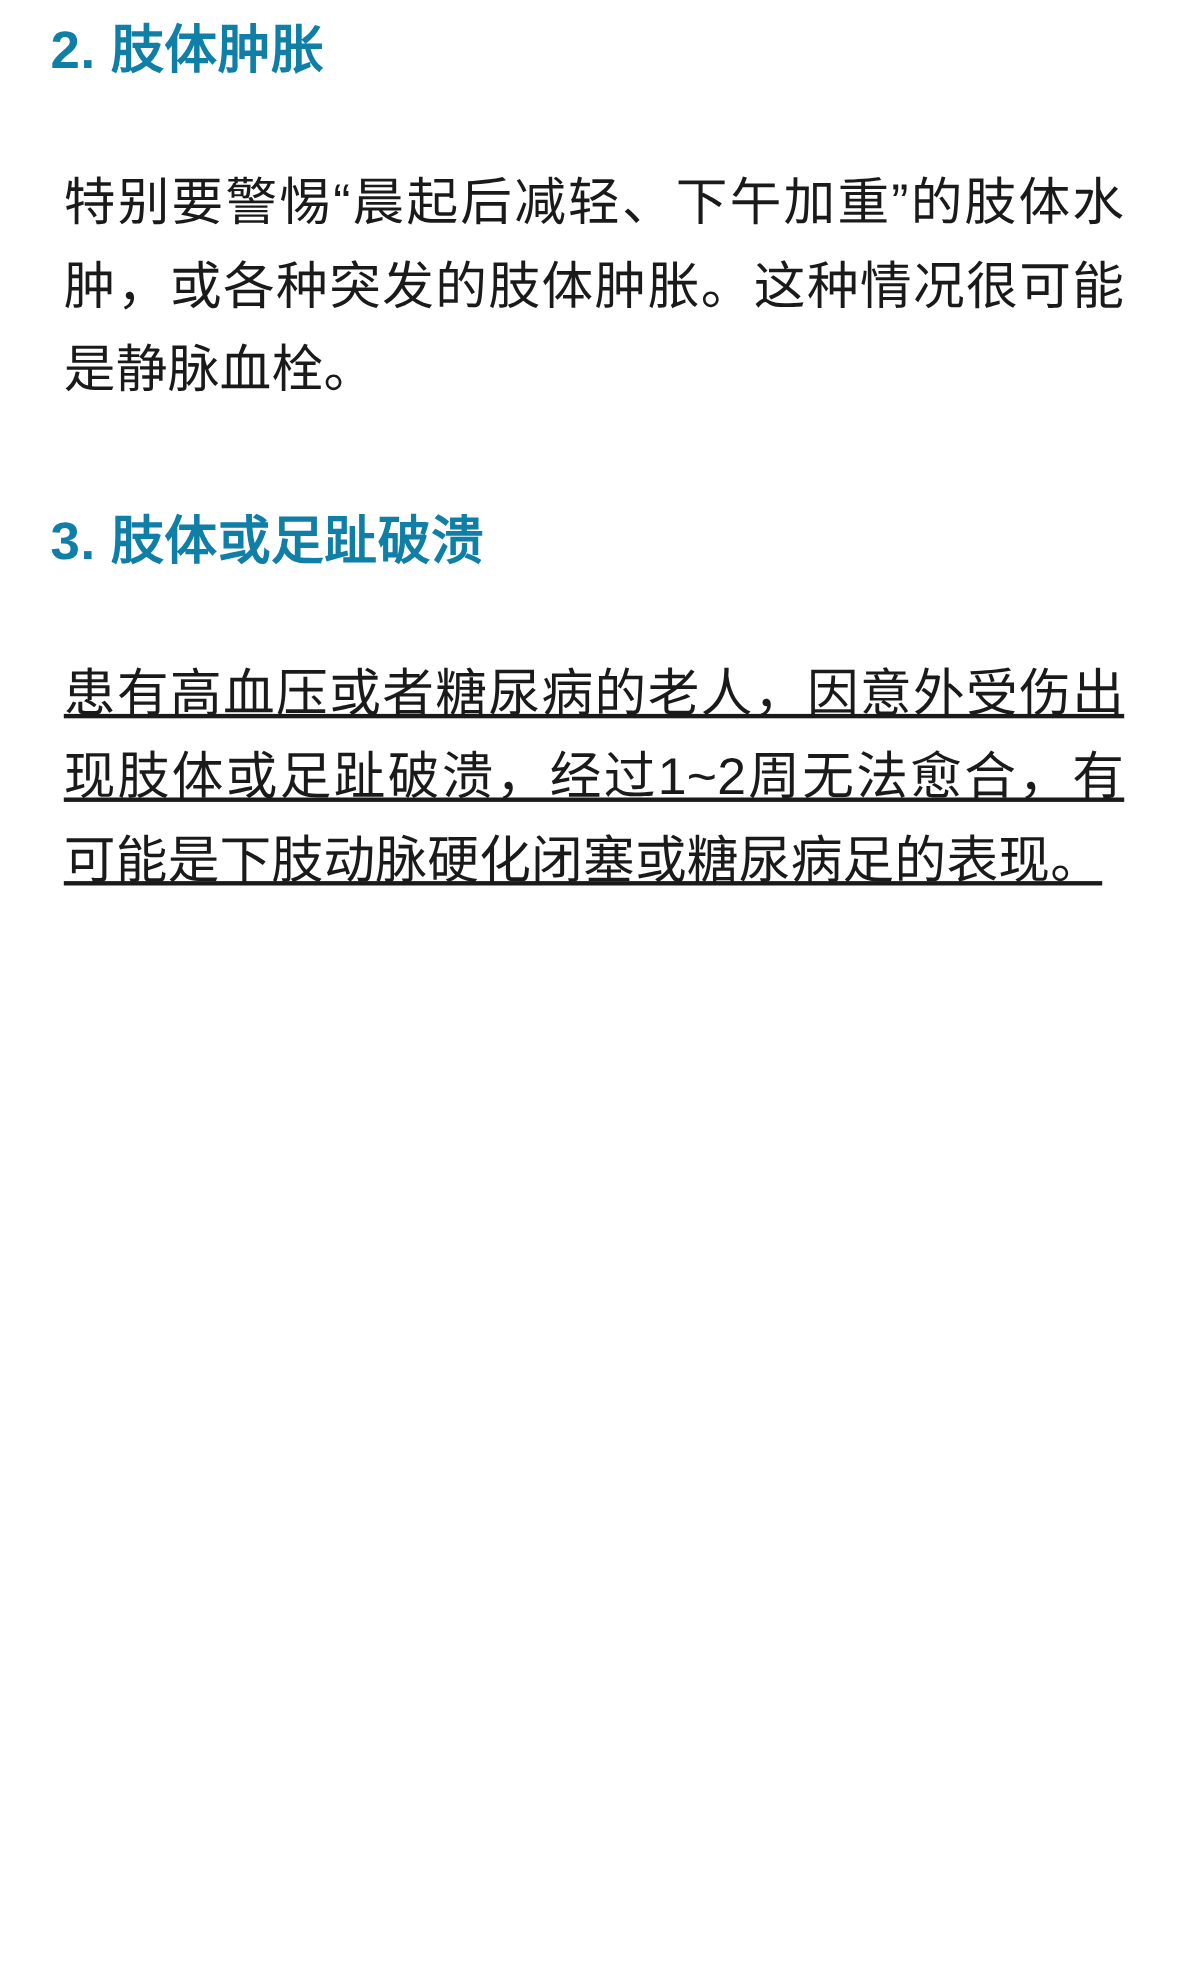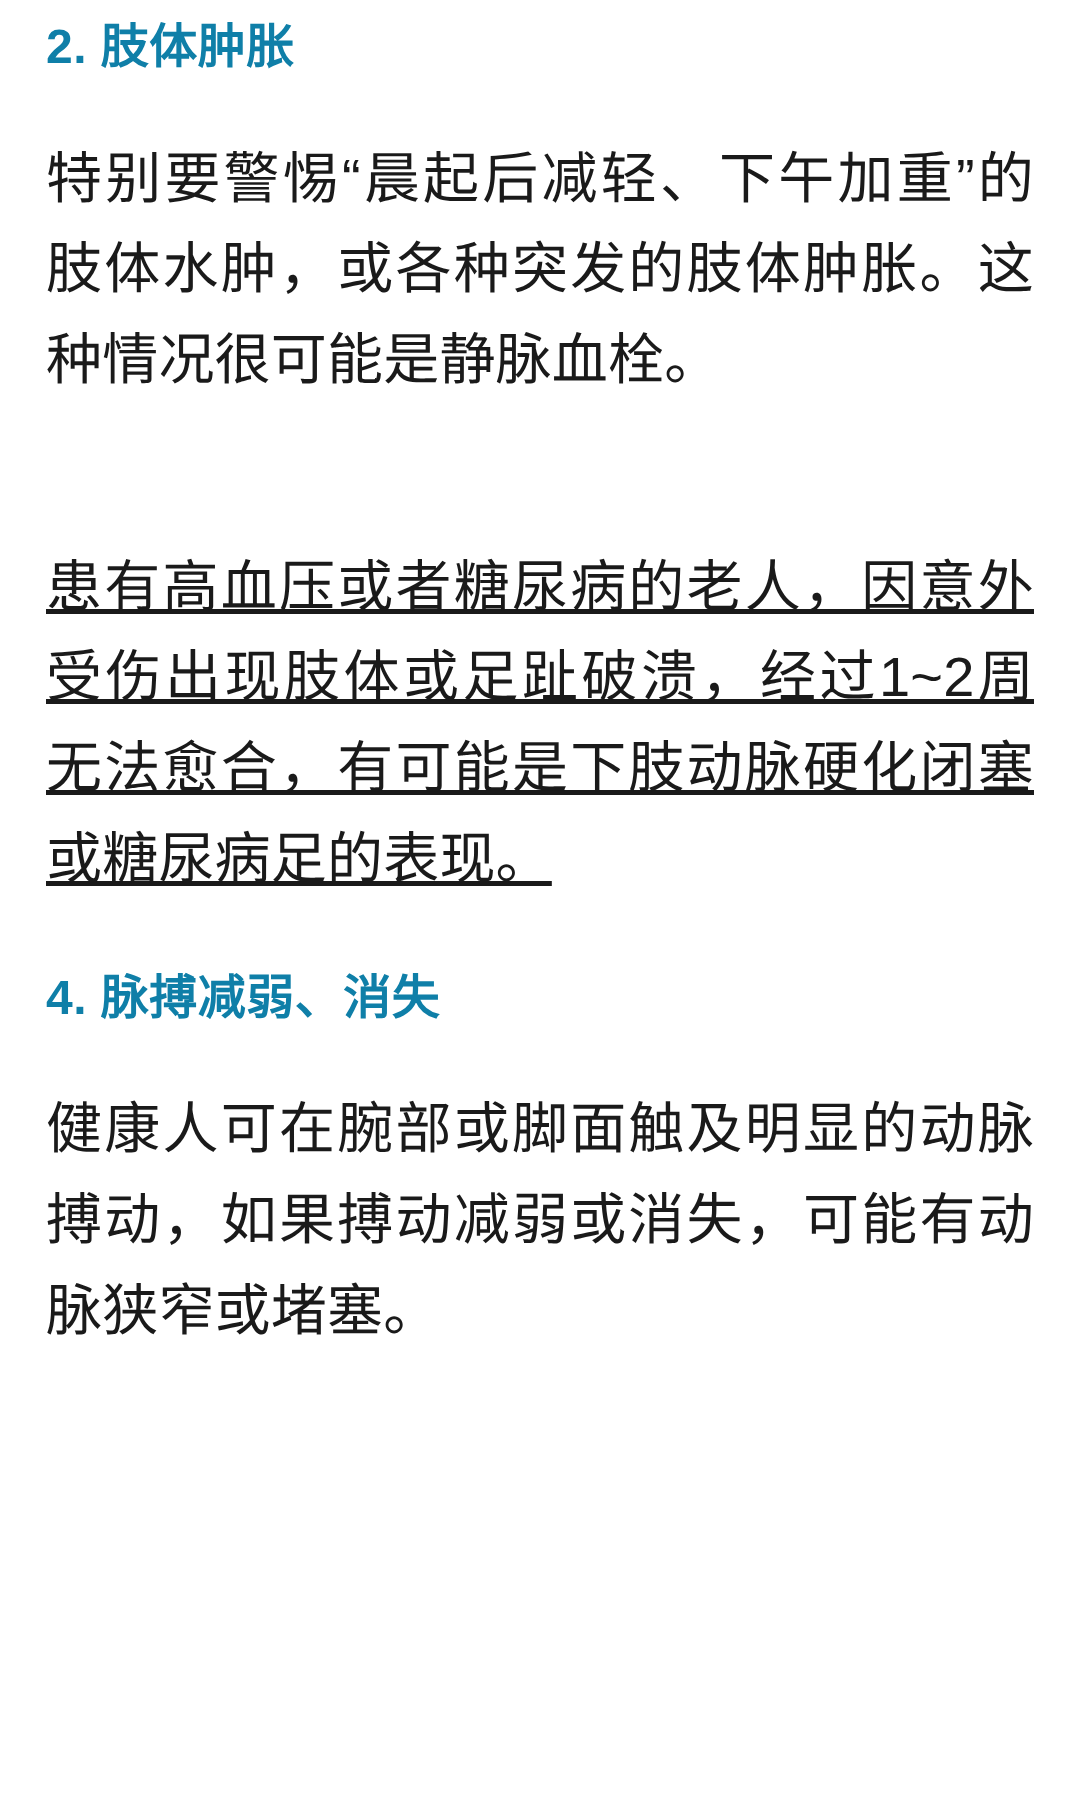--- a/index.html
+++ b/index.html
@@ -23,25 +23,25 @@
   }
   .section-heading {
     font-size: 48px;
     font-weight: 700;
     line-height: 1.2;
     letter-spacing: 0.5px;
     margin: 0;
     padding: 0;
   }
   .section-body {
-    font-size: 56px;
+    font-size: 47px;
     font-weight: 400;
     line-height: 1.62;
     color: #1a1a1a;
-    margin: 0;
+    margin: 12px;
     text-align: justify;
     text-justify: inter-ideograph;
     letter-spacing: 0.2px;
   }
   .gap-heading-to-body {
     height: 58px;
   }
   .gap-body-to-heading {
     height: 78px;
   }
@@ -56,25 +56,21 @@
 
   <div class="section">
     <h2 class="section-heading" style="color: rgb(15, 127, 168);">2. 肢体肿胀</h2>
     <div class="gap-heading-to-body"></div>
     <p class="section-body" style="color: rgb(26, 26, 26);">特别要警惕“晨起后减轻、下午加重”的肢体水肿，或各种突发的肢体肿胀。这种情况很可能是静脉血栓。</p>
   </div>
 
   <div class="gap-body-to-heading"></div>
 
   <div class="section">
+    <h2 class="section-heading" style="color: rgb(15, 127, 168);">3. 肢体或足趾破溃</h2>
     <div class="gap-heading-to-body"></div>
     <p class="section-body" style="color: rgb(26, 26, 26); text-decoration: underline;">患有高血压或者糖尿病的老人，因意外受伤出现肢体或足趾破溃，经过1~2周无法愈合，有可能是下肢动脉硬化闭塞或糖尿病足的表现。</p>
   </div>
 
   <div class="gap-body-to-heading-sm"></div>
 
-  <div class="section">
-    <h2 class="section-heading" style="color: rgb(15, 127, 168);">4. 脉搏减弱、消失</h2>
-    <div class="gap-heading-to-body"></div>
-    <p class="section-body" style="color: rgb(26, 26, 26);">健康人可在腕部或脚面触及明显的动脉搏动，如果搏动减弱或消失，可能有动脉狭窄或堵塞。</p>
-  </div>
 
 </div>
 
 </body></html>

